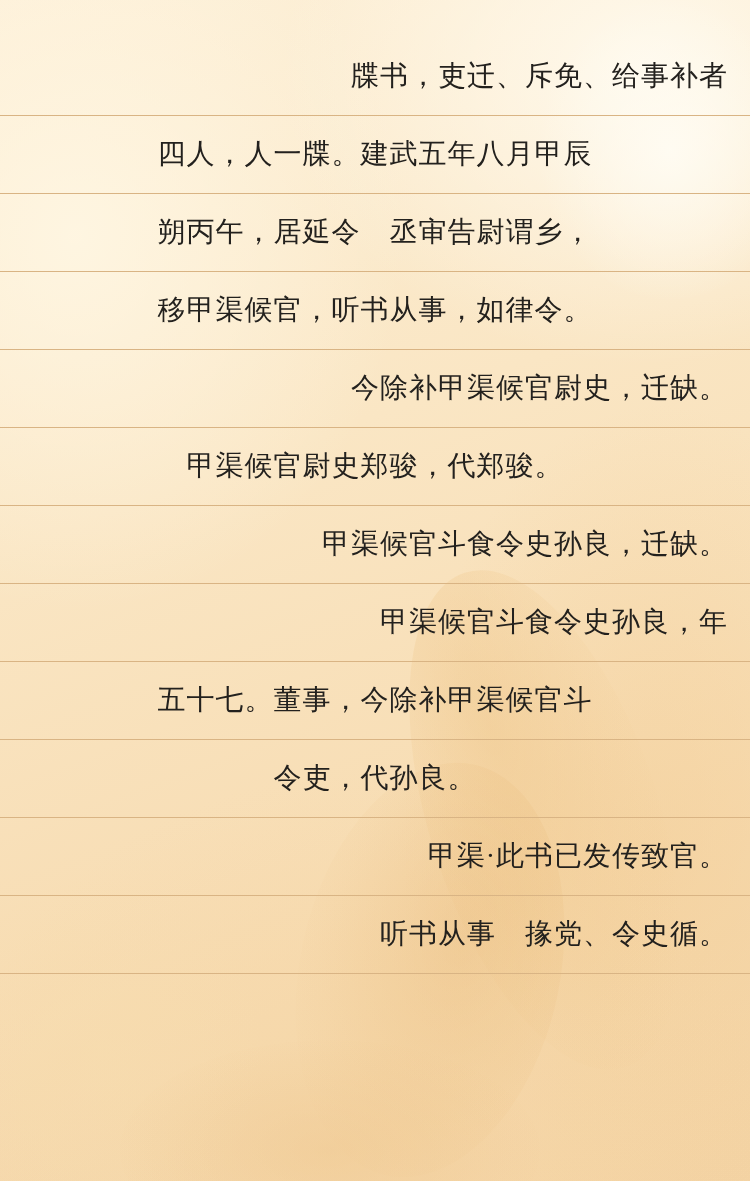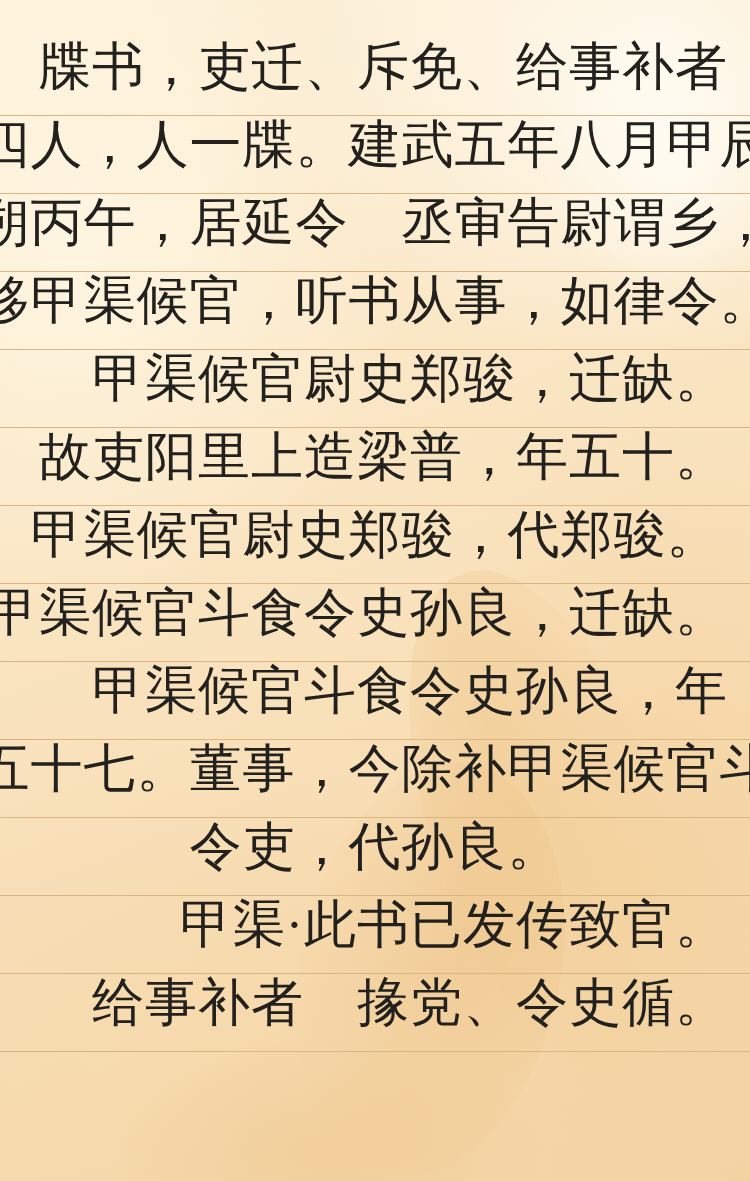--- a/index.html
+++ b/index.html
@@ -66,22 +66,23 @@
     width: 750px;
     height: 1181px;
   }
   .text-line {
     position: relative;
     box-sizing: border-box;
     width: 750px;
     height: 78px;
     padding: 0 22px;
     display: flex;
+    align-items: center;
     border-bottom: 1px solid #d9b484;
-    font-size: 52px;
+    font-size: 28px;
     line-height: 1.1;
     letter-spacing: 1px;
     color: #23211e;
     white-space: nowrap;
     font-family: "Liberation Serif", "DejaVu Serif", serif;
   }
   .text-line.indent {
     justify-content: flex-end;
   }
   .text-line.full {
@@ -122,42 +123,39 @@
     <div class="text-line full">
       <span class="glyphs">四人，人一牒。建武五年八月甲辰</span>
     </div>
     <div class="text-line full">
       <span class="glyphs">朔丙午，居延令　丞审告尉谓乡，</span>
     </div>
     <div class="text-line full">
       <span class="glyphs">移甲渠候官，听书从事，如律令。</span>
     </div>
     <div class="text-line indent">
-      <span class="glyphs">甲渠候官尉史郑骏，迁缺。</span>
-    </div>
-    <div class="text-line indent">
-      <span class="glyphs">故吏阳里上造梁普，年五十。</span>
+      <span class="glyphs">今除补甲渠候官尉史，迁缺。</span>
     </div>
     <div class="text-line full">
       <span class="glyphs">甲渠候官尉史郑骏，代郑骏。</span>
     </div>
     <div class="text-line indent">
       <span class="glyphs">甲渠候官斗食令史孙良，迁缺。</span>
     </div>
     <div class="text-line indent">
       <span class="glyphs">甲渠候官斗食令史孙良，年</span>
     </div>
     <div class="text-line full">
       <span class="glyphs">五十七。董事，今除补甲渠候官斗</span>
     </div>
     <div class="text-line full">
       <span class="glyphs">令吏，代孙良。</span>
     </div>
     <div class="text-line indent">
       <span class="glyphs">甲渠·此书已发传致官。</span>
     </div>
     <div class="text-line indent">
-      <span class="glyphs">给事补者　掾党、令史循。</span>
+      <span class="glyphs">听书从事　掾党、令史循。</span>
     </div>
 
     <div id="bottom-space"></div>
   </div>
 </div>
 
 </body></html>

